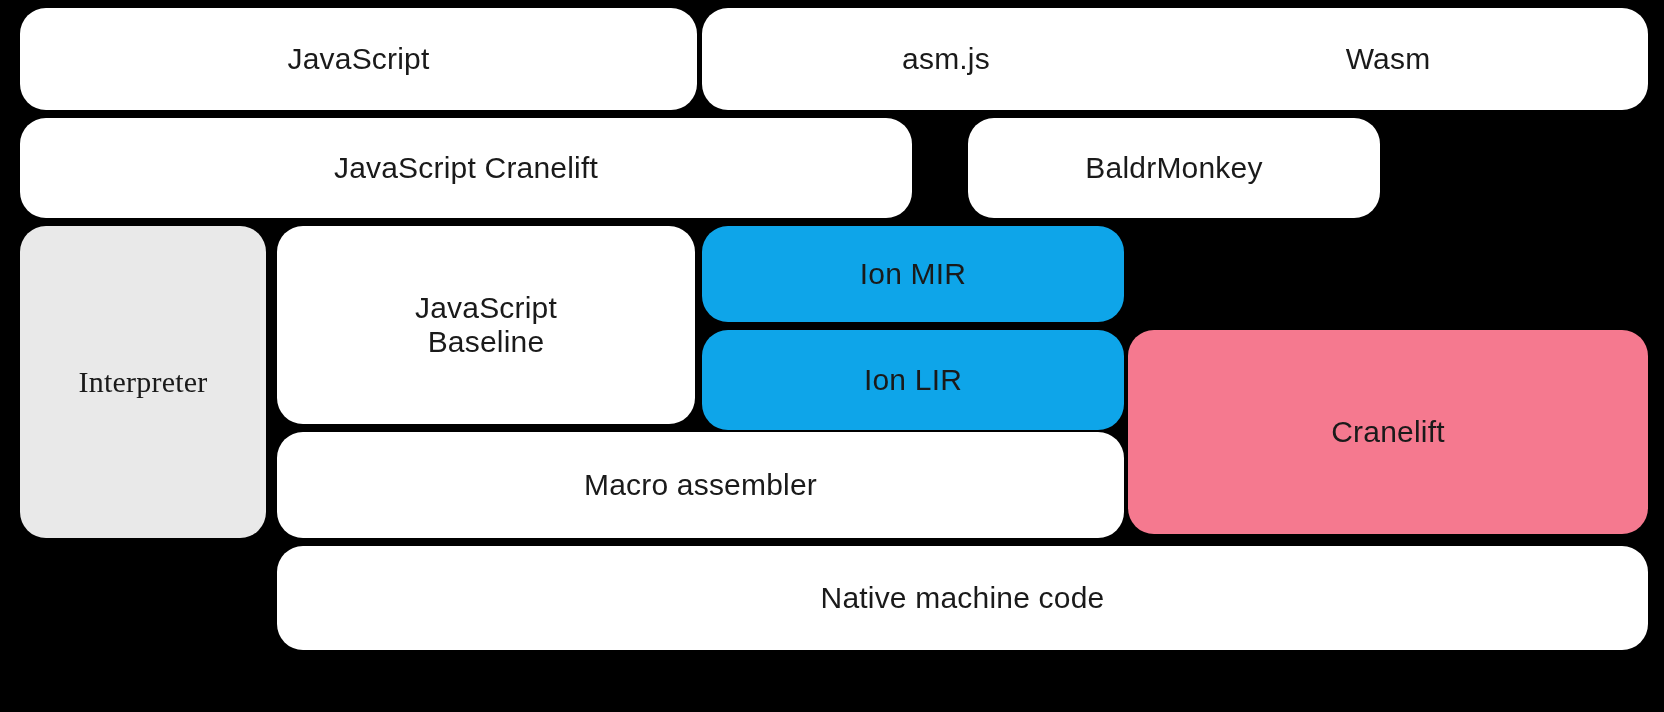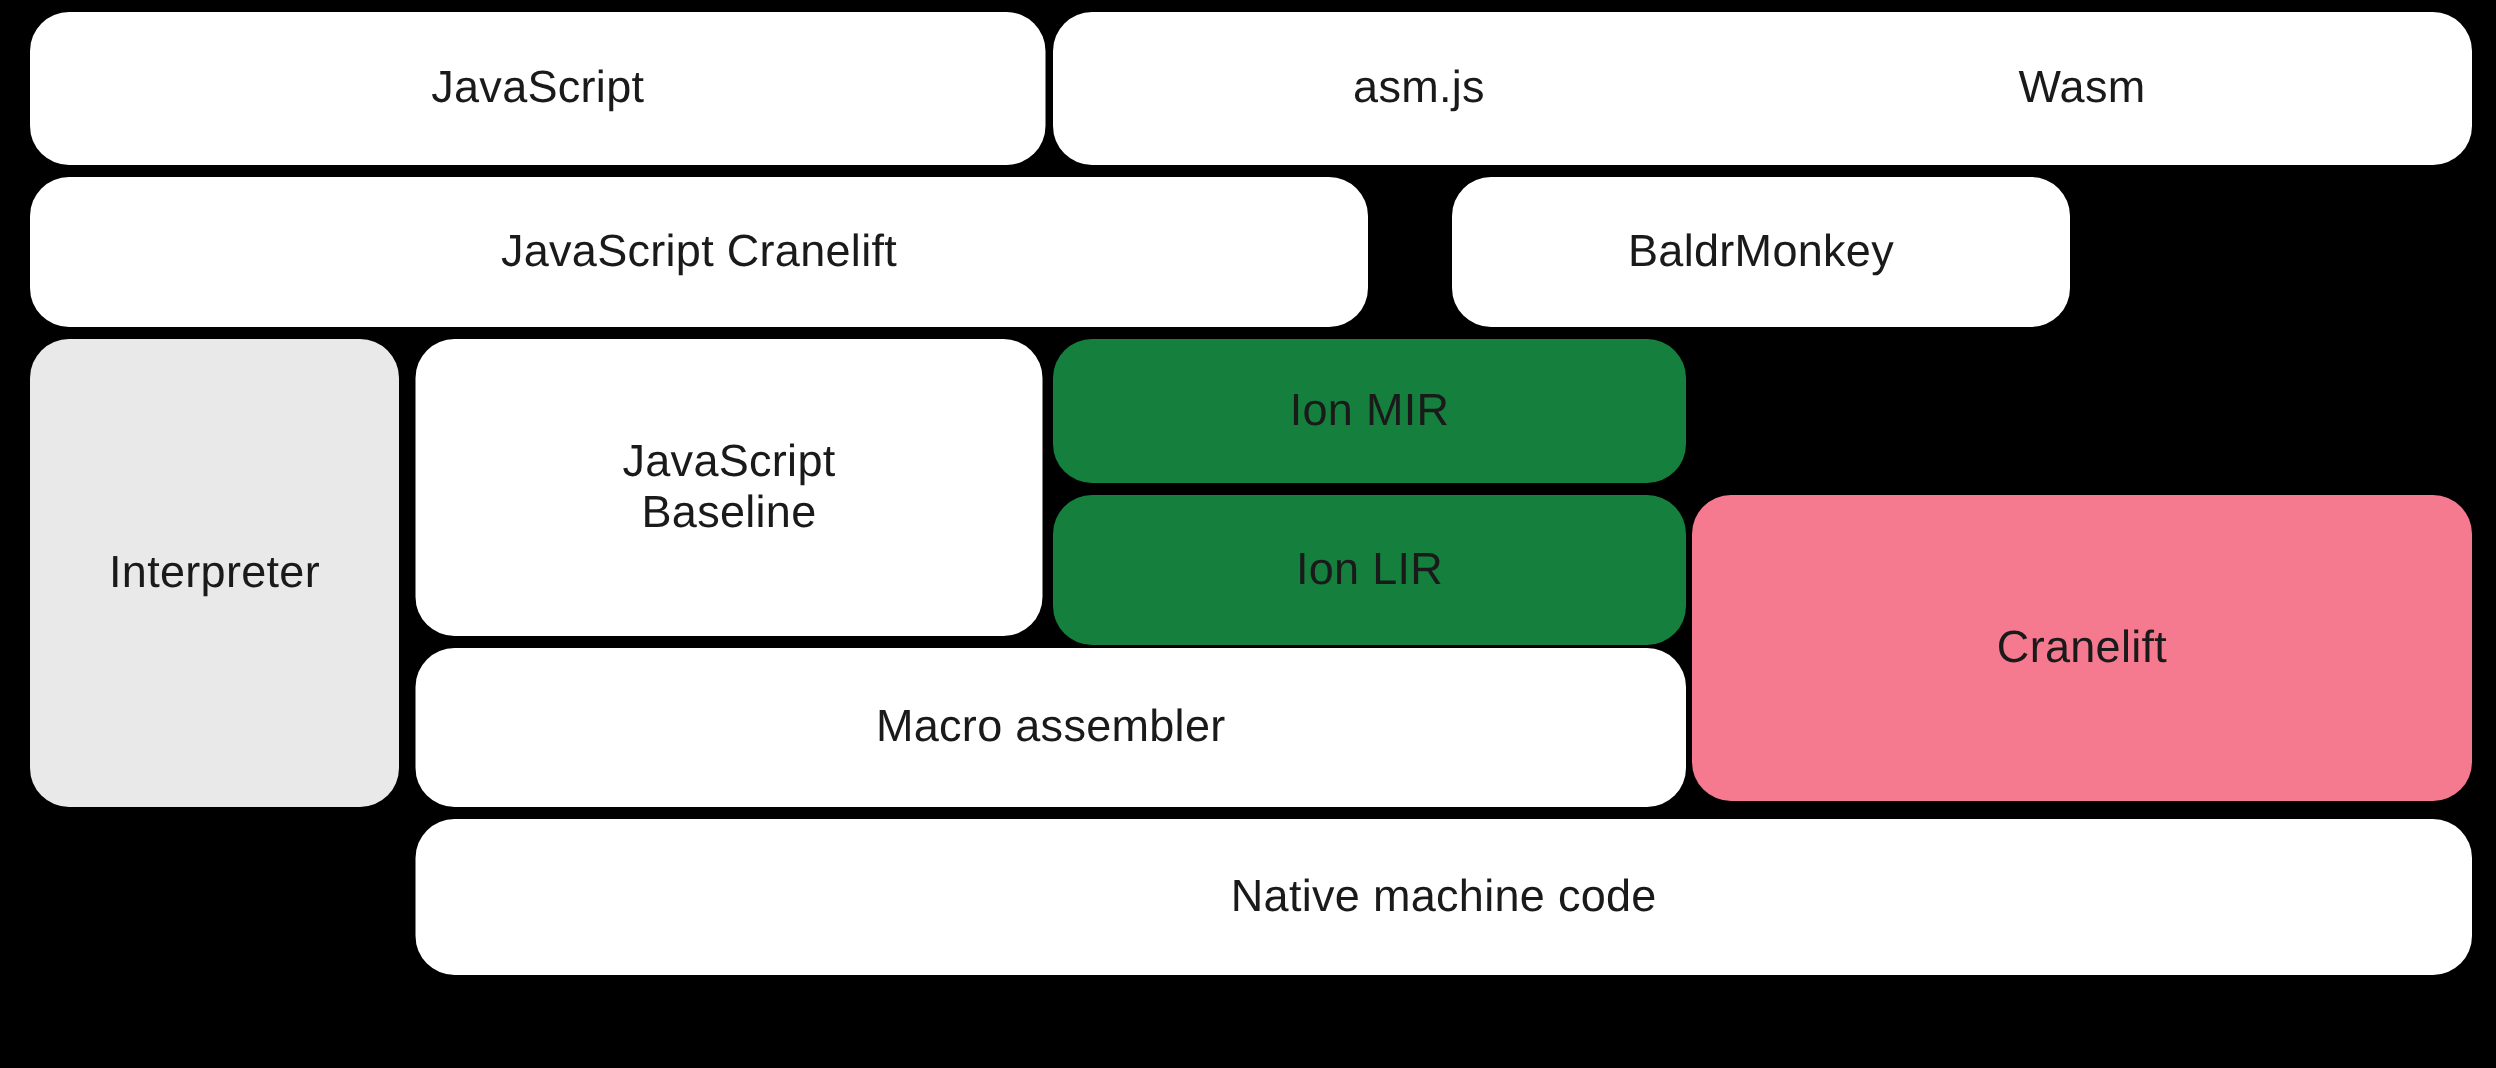--- a/index.html
+++ b/index.html
@@ -27,22 +27,22 @@
     border-radius: 26px;
     color: #1a1a1a;
     font-size: 30px;
     line-height: 1.12;
     letter-spacing: 0.2px;
     font-weight: 400;
     white-space: pre-line;
     padding: 2px 10px;
   }
   .fill-white { background: #ffffff; }
-  .fill-gray  { background: #e9e9e9; }
-  .fill-green { background: #15803d; }
+  .fill-gray  { background: #e9e9e9; font-family: Liberation Serif, serif; }
+  .fill-green { background: #0ea5e9; }
   .fill-pink  { background: #f5798f; }
 </style>
 </head>
 <body>
 
 <div id="diagram" style="background: rgb(0, 0, 0);">
     <div class="node fill-white" style="left: 20px; top: 8px; width: 677px; height: 102px;">JavaScript</div>
     <div class="node fill-white" style="left: 702px; top: 8px; width: 488px; height: 102px;">asm.js</div>
     <div class="node fill-white" style="left: 1128px; top: 8px; width: 520px; height: 102px;">Wasm</div>
     <div class="node fill-white" style="left: 20px; top: 118px; width: 892px; height: 100px;">JavaScript Cranelift</div>

